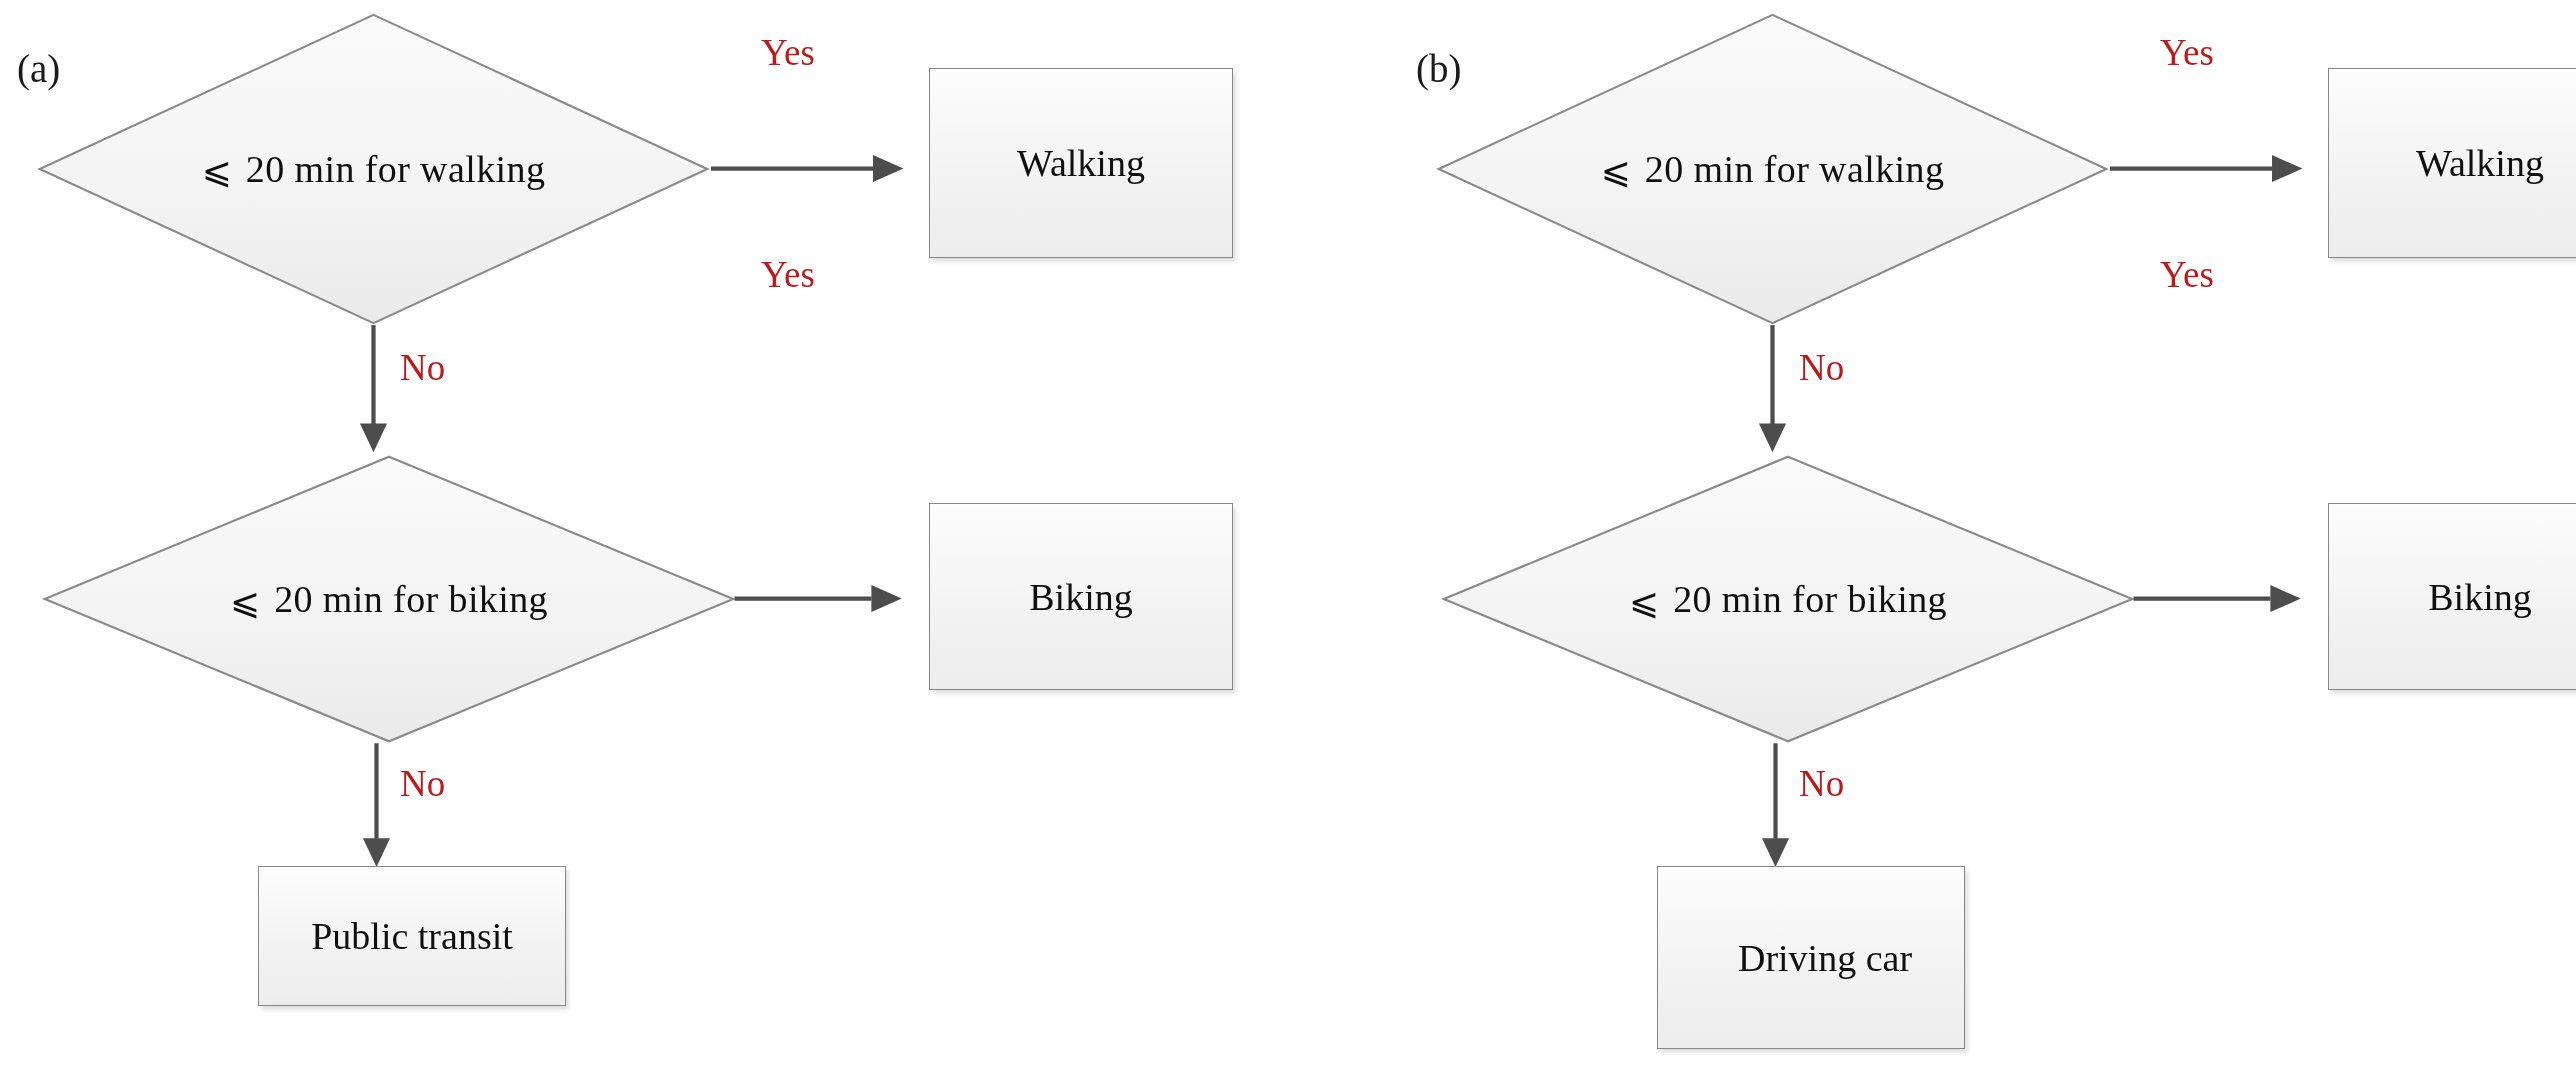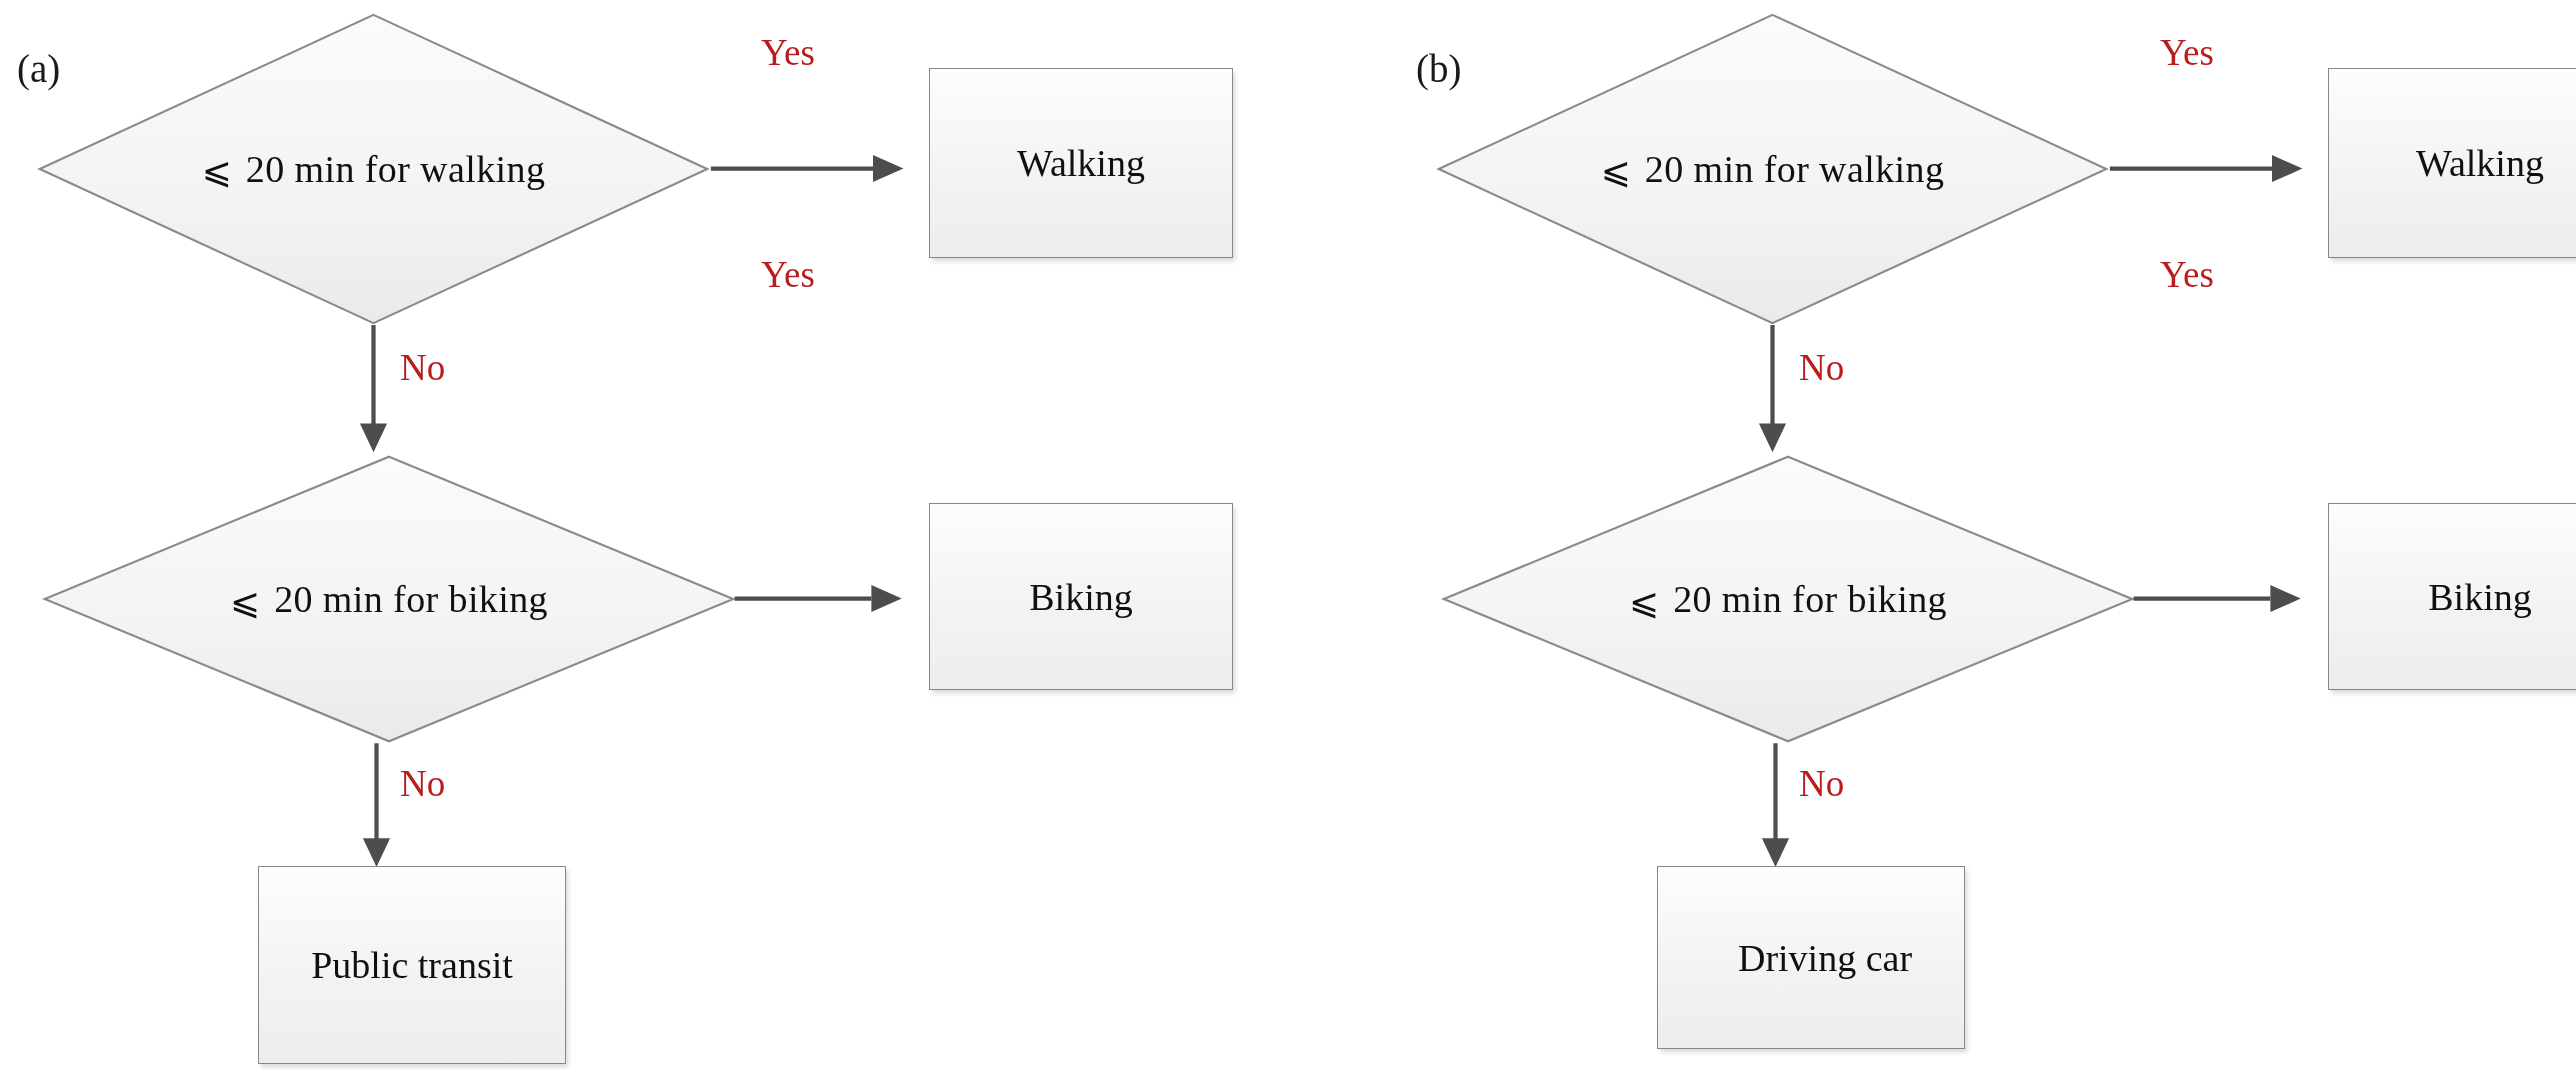--- a/index.html
+++ b/index.html
@@ -155,21 +155,21 @@
     <div class="outcome" style="left:893px; top:503px; width:304px; height:187px;">
       <span>Biking</span>
     </div>
 
     <svg class="edge" style="left:357px; top:743px; width:39px; height:126px;" viewBox="0 0 46 148">
       <line x1="23" y1="0" x2="23" y2="114" stroke="#4d4d4d" stroke-width="5"></line>
       <polygon points="7,112 39,112 23,146" fill="#4d4d4d"></polygon>
     </svg>
     <div class="edge-label" style="left:400px; top:765px;">No</div>
 
-    <div class="outcome" style="left:222px; top:866px; width:308px; height:198px;">
+    <div class="outcome" style="left:222px; top:866px; width:308px; height:140px;">
       <span>Public transit</span>
     </div>
   </div>
 
   <div class="panel" id="panel-b">
 
     <div class="panel-label" style="left:17px; top:49px;">(b)</div>
 
     <div class="decision" style="left:38px; top:12.8px; width:671px; height:312px;">
       <svg width="671" height="312" viewBox="0 0 788 366">

